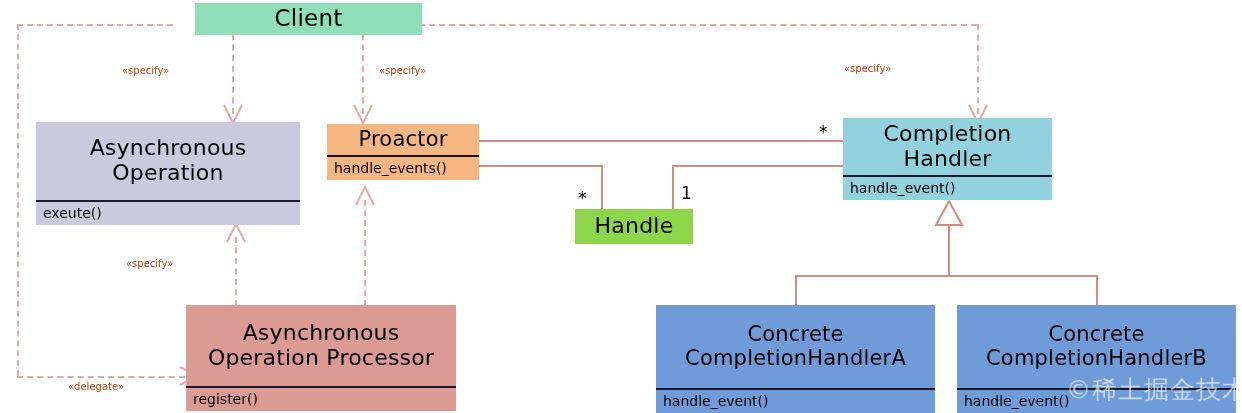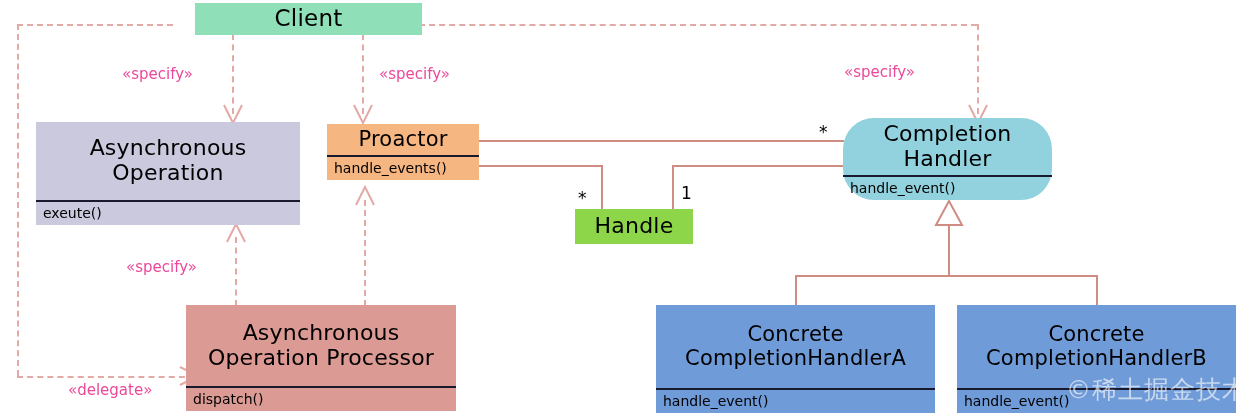--- a/index.html
+++ b/index.html
@@ -46,22 +46,22 @@
   .lnh{height:2px;}
   .lnv{width:2px;}
   .dash-h{
     position:absolute;height:0;border-top:2px dashed #e3a9a5;z-index:2;
   }
   .dash-v{
     position:absolute;width:0;border-left:2px dashed #e3a9a5;z-index:2;
   }
   .stereo{
     position:absolute;
-    font-size:15px;
-    color:#ec4899;
+    font-size:10px;
+    color:#c2410c;
     white-space:nowrap;
     z-index:6;
   }
   .mult{
     position:absolute;
     font-size:17px;
     color:#000;
     z-index:6;
   }
   .arrowhead{position:absolute;z-index:4;}
@@ -143,32 +143,32 @@
   <div class="uml-class" style="left:575px;top:209px;width:118px;height:35px;background:#8dd649;">
     <div class="uml-name" style="font-size:22px;">Handle</div>
   </div>
 
   <div class="uml-class" style="left:327px;top:124px;width:152px;height:56px;background:#f6b681;">
     <div class="uml-name" style="font-size:21px;">Proactor</div>
     <div class="uml-sep"></div>
     <div class="uml-ops">handle_events()</div>
   </div>
 
-  <div class="uml-class" style="left:843px;top:118px;width:209px;height:82px;background:#92d2de;border-radius:31px;">
+  <div class="uml-class" style="left:843px;top:118px;width:209px;height:82px;background:#92d2de;">
     <div class="uml-name">Completion
 Handler</div>
     <div class="uml-sep"></div>
     <div class="uml-ops">handle_event()</div>
   </div>
 
   <div class="uml-class" style="left:186px;top:305px;width:270px;height:106px;background:#dc9a94;">
     <div class="uml-name">Asynchronous
 Operation Processor</div>
     <div class="uml-sep"></div>
-    <div class="uml-ops">dispatch()</div>
+    <div class="uml-ops">register()</div>
   </div>
 
   <div class="uml-class" style="left:656px;top:305px;width:279px;height:108px;background:#6f9bd8;">
     <div class="uml-name" style="font-size:21px;">Concrete
 CompletionHandlerA</div>
     <div class="uml-sep"></div>
     <div class="uml-ops">handle_event()</div>
   </div>
 
   <div class="uml-class" style="left:957px;top:305px;width:279px;height:108px;background:#6f9bd8;">

